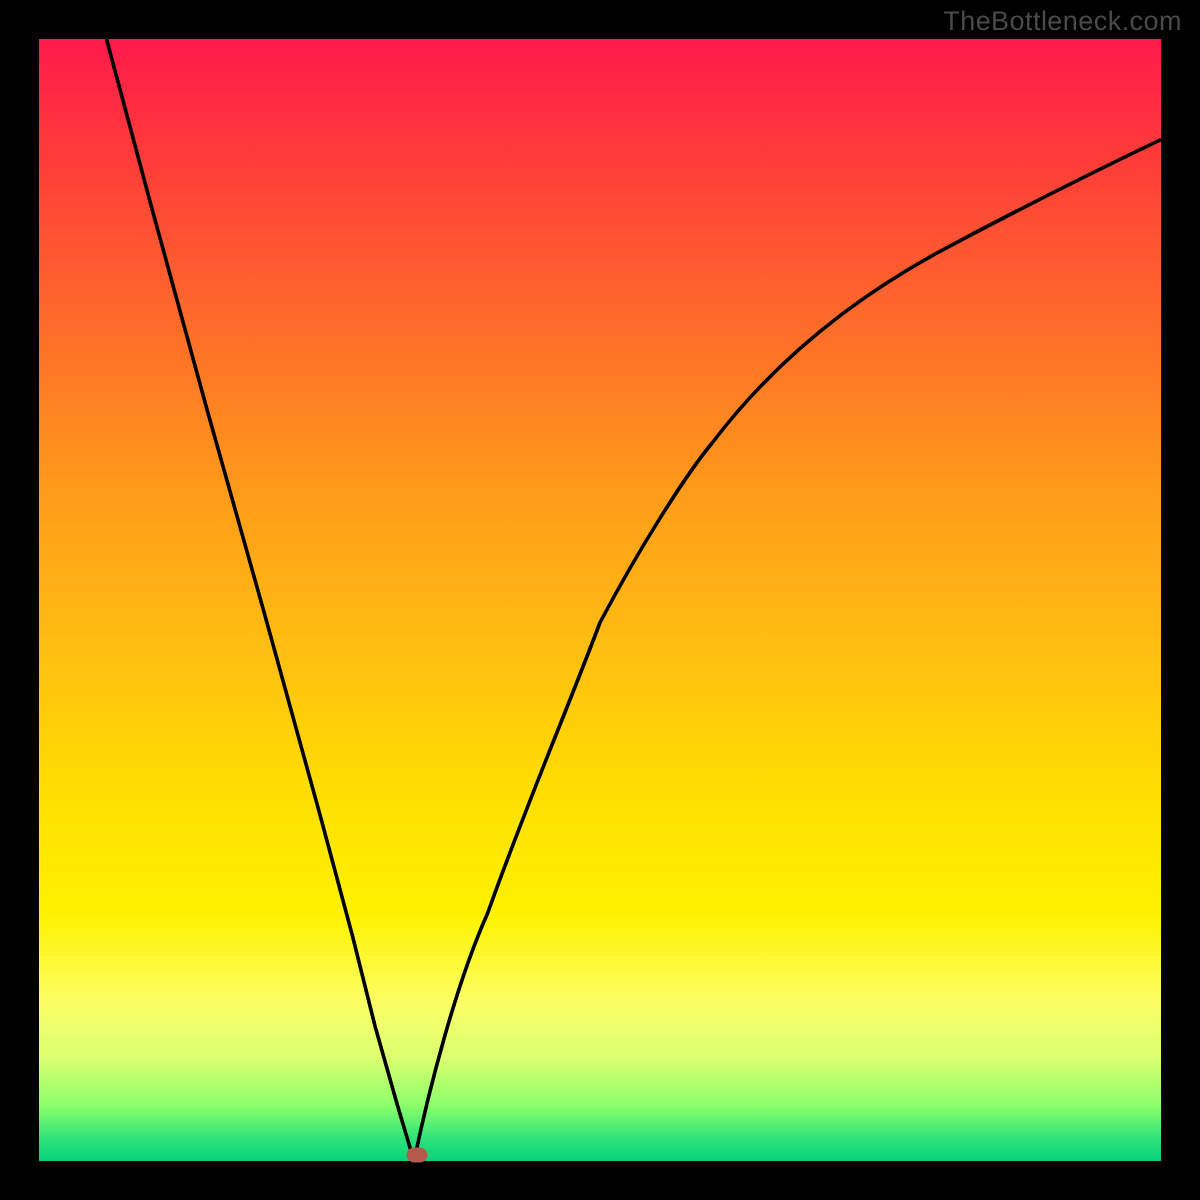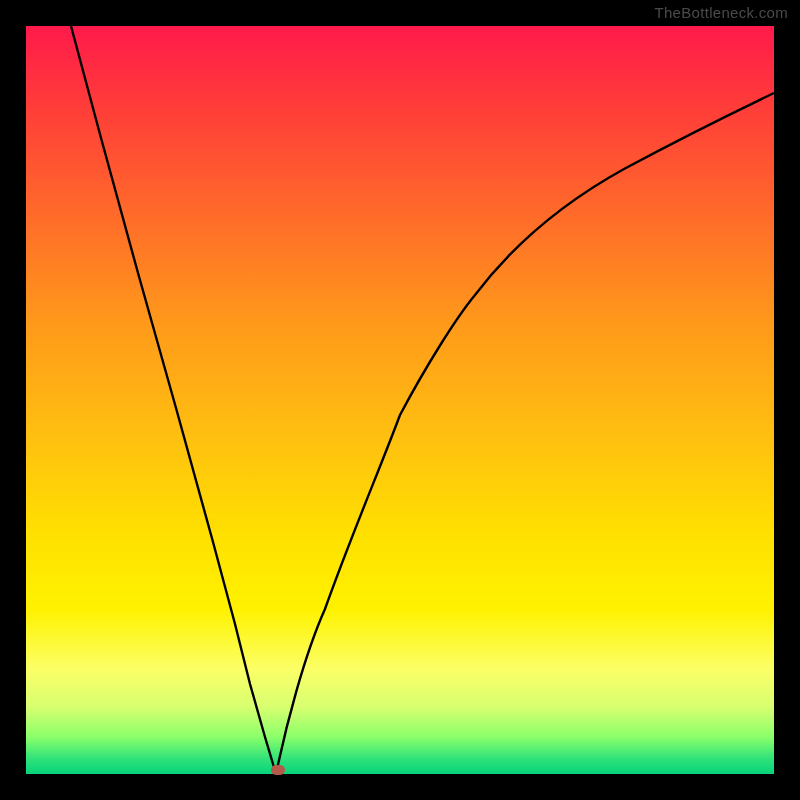--- a/index.html
+++ b/index.html
@@ -15,21 +15,21 @@
     position: relative;
     width: 800px;
     height: 800px;
     background: #000;
   }
   .watermark {
     position: absolute;
     top: 4px;
     right: 12px;
     color: #4a4a4a;
-    font-size: 15px;
+    font-size: 18px;
     font-weight: 500;
     letter-spacing: 0.3px;
     z-index: 10;
   }
   .plot-area {
     position: absolute;
     left: 26px;
     top: 26px;
     width: 748px;
     height: 748px;

